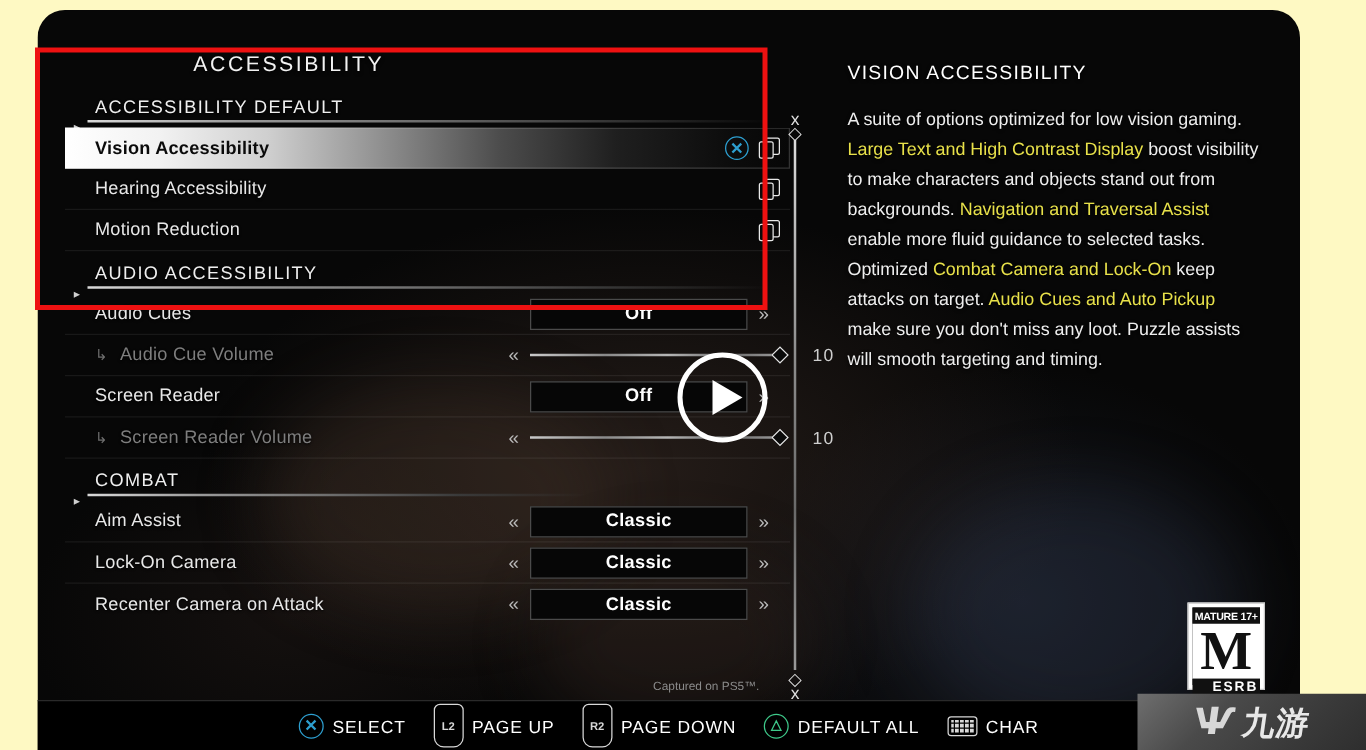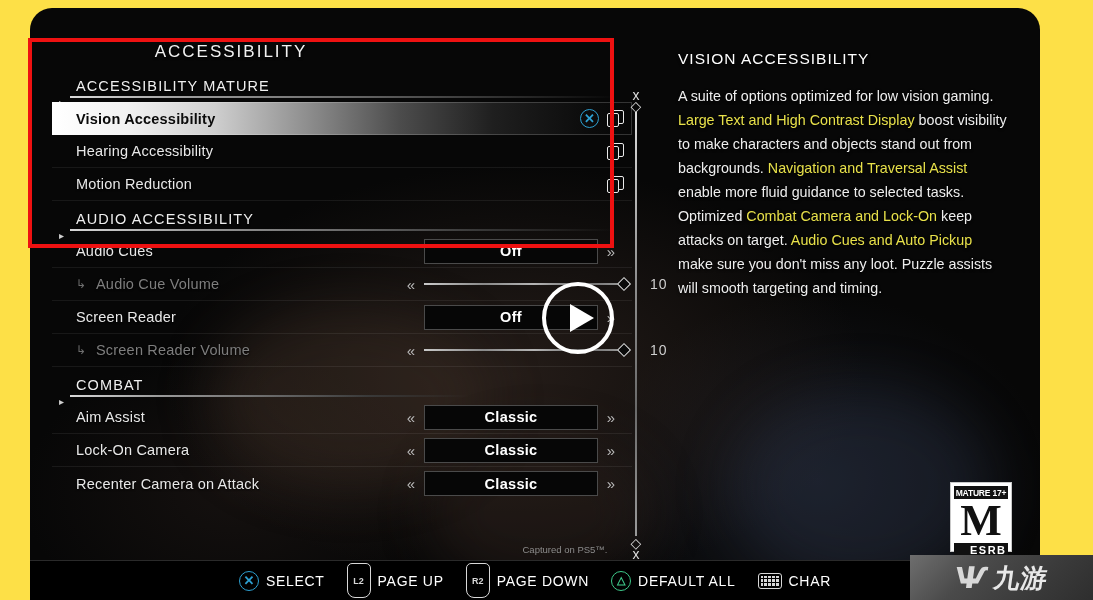--- a/index.html
+++ b/index.html
@@ -5,21 +5,21 @@
   * { box-sizing: border-box; margin: 0; padding: 0; }
   html, body {
     width: 1093px; height: 600px;
     background: #1c1c1c;
     font-family: "Liberation Sans", sans-serif;
     overflow: hidden;
   }
   #screen {
     position: relative;
     width: 1093px; height: 600px;
-    background: #fde047;
+    background: #fef9c3;
     text-decoration: underline;
   }
   
   #panel {
     position: absolute;
     left: 30px; top: 8px;
     width: 1010px; height: 592px;
     background:
       radial-gradient(ellipse 500px 300px at 48% 62%, rgba(60,45,38,0.55) 0%, rgba(20,16,14,0.0) 70%),
       radial-gradient(ellipse 320px 260px at 78% 80%, rgba(40,46,62,0.45) 0%, rgba(12,12,16,0) 72%),
@@ -296,21 +296,21 @@
 
     <div class="bg-blob" style="left:180px;top:300px;width:280px;height:180px;background:rgba(86,64,50,0.28);"></div>
     <div class="bg-blob" style="left:700px;top:380px;width:260px;height:200px;background:rgba(46,56,78,0.30);"></div>
     <div class="bg-blob" style="left:400px;top:430px;width:220px;height:150px;background:rgba(70,52,44,0.25);"></div>
 
     <div id="left-col">
       <div class="menu-title">ACCESSIBILITY</div>
 
       <div class="section-head">
         <span class="sh-caret">▸</span>
-        <span class="sh-label">ACCESSIBILITY MATURE</span>
+        <span class="sh-label">ACCESSIBILITY DEFAULT</span>
         <div class="sh-rule"></div>
       </div>
 
       <div class="row selected">
         <span class="r-label">Vision Accessibility</span>
         <div class="row-right" style="right:8px;">
           <span class="ps-x">✕</span>
           <span class="pages-icon">
               <i class="pg back"></i>
               <i class="pg front"></i>

